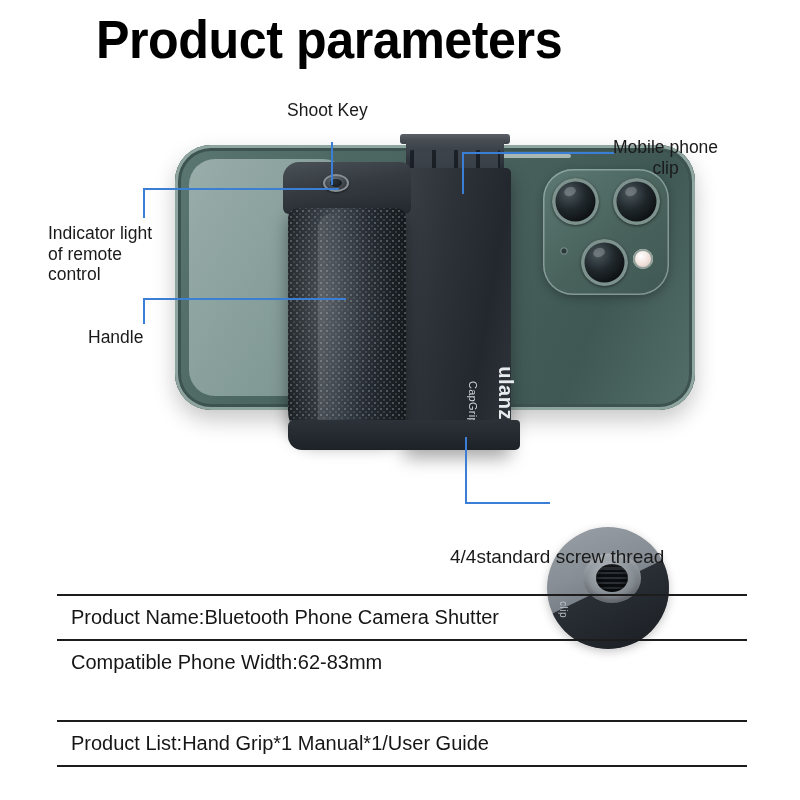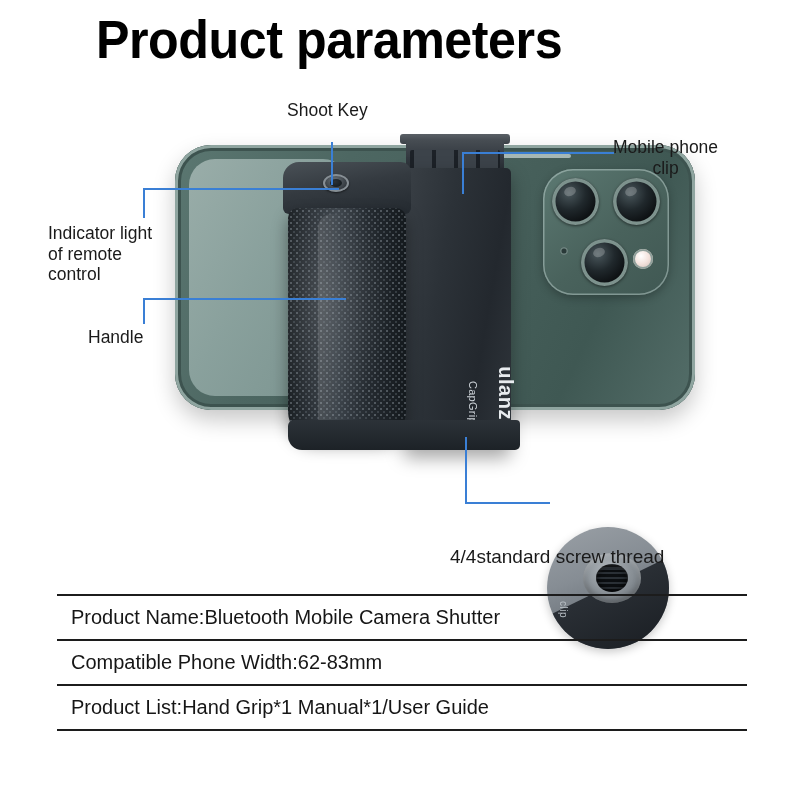--- a/index.html
+++ b/index.html
@@ -307,21 +307,21 @@
     left: 57px; top: 594px;
     width: 690px;
   }
   .spec-row {
     position: relative;
     height: 43px;
     border-top: 2.2px solid #1c1c1c;
     display: flex;
     align-items: center;
   }
-  .spec-row.last { border-bottom: 2.2px solid #1c1c1c; }
+  .spec-row.last { border-bottom: 2.2px solid #1c1c1c; margin-top: 36px; }
   .spec-cell {
     font-size: 20px;
     color: #161616;
     white-space: nowrap;
     padding-left: 14px;
   }
   .spec-cell.right-col { padding-left: 0; margin-left: 414px; }
 </style>
 </head>
 <body>
@@ -385,21 +385,21 @@
 <div class="callout center" id="lbl-mobile-clip">Mobile phone
 clip</div>
 <div class="callout center" id="lbl-indicator">Indicator light
 of remote
 control</div>
 <div class="callout" id="lbl-handle">Handle</div>
 <div class="callout" id="lbl-screw">4/4standard screw thread</div>
 
 <div class="spec-table">
   <div class="spec-row">
-    <span class="spec-cell">Product Name:Bluetooth Mobile Camera Shutter</span>
+    <span class="spec-cell">Product Name:Bluetooth Phone Camera Shutter</span>
   </div>
   <div class="spec-row">
     <span class="spec-cell">Compatible Phone Width:62-83mm</span>
   </div>
   <div class="spec-row last">
     <span class="spec-cell">Product List:Hand Grip*1 Manual*1/User Guide</span>
   </div>
 </div>
 
 </body></html>

